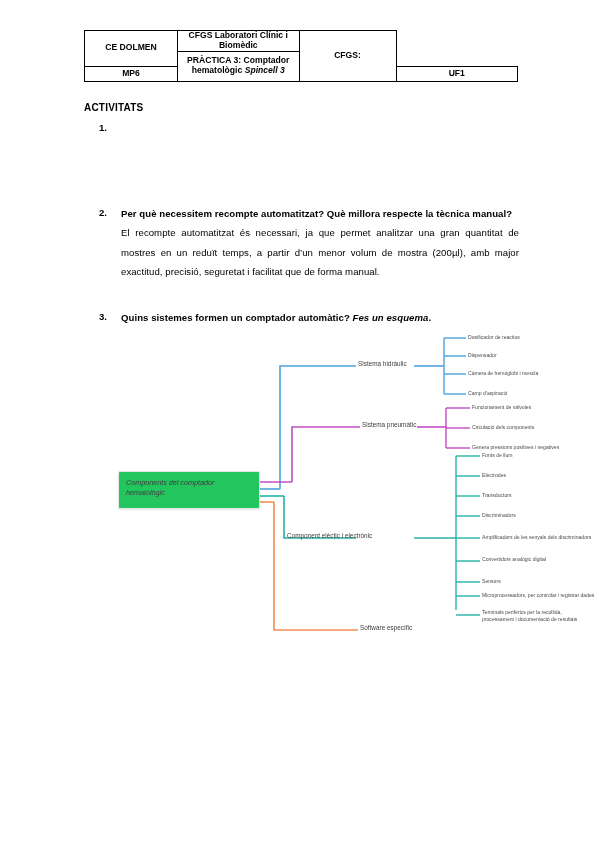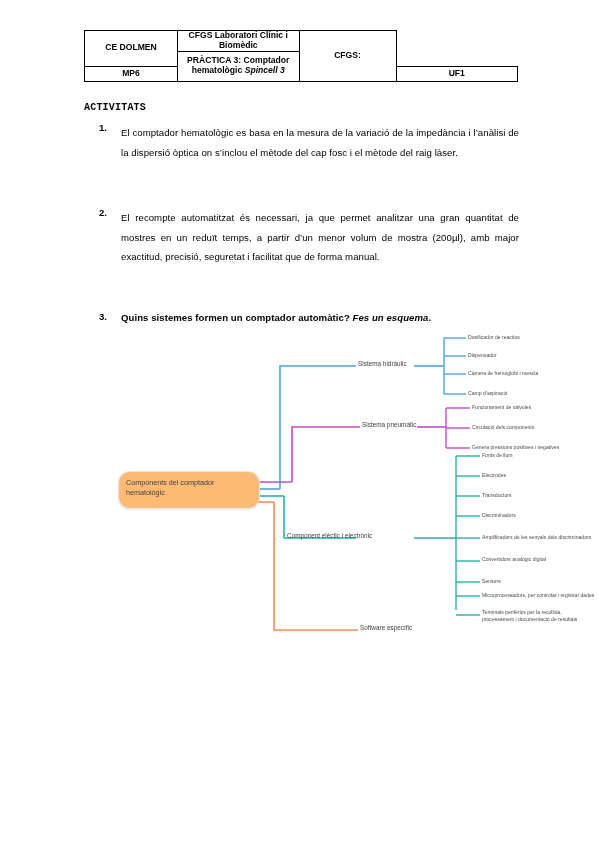--- a/index.html
+++ b/index.html
@@ -45,21 +45,20 @@
   .cell-nota{width:96px;font-size:9px;text-align:left;padding-left:6px;vertical-align:top;padding-top:4px;}
   .ital{font-style:italic;text-align:center;}
 
   
   .activitats{
     position:absolute;
     left:84px; top:102px;
     font-size:10px;
     font-weight:bold;
     letter-spacing:.2px;
-    font-family:Liberation Mono, monospace;
   }
   .qblock{
     position:absolute;
     left:99px;
     width:420px;
   }
   .qnum{
     position:absolute;
     left:0; top:0;
     width:16px;
@@ -91,24 +90,25 @@
     position:absolute;
     left:84px; top:330px;
     width:500px; height:320px;
   }
   .diagram svg{display:block;}
 
   .root-box{
     position:absolute;
     left:34px; top:141px;
     width:140px; height:36px;
-    background:#fdba74;
+    background:#22c55e;
     border:1px solid #e6e6e6;
-    border-radius:12px;
+    border-radius:2px;
     box-shadow:0 1px 2px rgba(0,0,0,.10);
+    font-style:italic;
   }
   .root-label{
     position:absolute;
     left:7px; top:6px;
     width:128px;
     font-size:7.2px;
     color:#3f3f3f;
     line-height:1.45;
   }
 
@@ -147,27 +147,27 @@
       </tr>
     </tbody>
       </table>
   </div>
 
   <div class="activitats">ACTIVITATS</div>
 
   <div class="qblock q1">
     <div class="qnum">1.</div>
     <div class="qbody">
-      <div class="qtext">El comptador hematològic es basa en la mesura de la variació de la impedància i l’anàlisi de la dispersió òptica on s’inclou el mètode del cap fosc i el mètode del raig làser.</div>
     </div>
   </div>
 
   <div class="qblock q2">
     <div class="qnum">2.</div>
     <div class="qbody">
+      <div class="qtitle">Per què necessitem recompte automatitzat? Què millora respecte la tècnica manual?</div>
       <div class="qtext">El recompte automatitzat és necessari, ja que permet analitzar una gran quantitat de mostres en un reduït temps, a partir d’un menor volum de mostra (200µl), amb major exactitud, precisió, seguretat i facilitat que de forma manual.</div>
     </div>
   </div>
 
   <div class="qblock q3">
     <div class="qnum">3.</div>
     <div class="qbody">
       <div class="qtitle"><span>Quins sistemes formen un comptador automàtic? </span><span class="ital">Fes un esquema</span><span>.</span></div>
     </div>
   </div>

